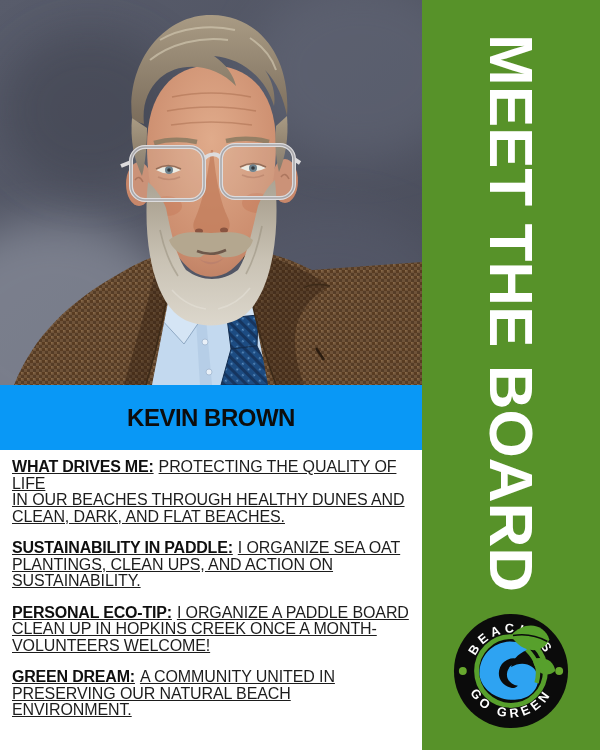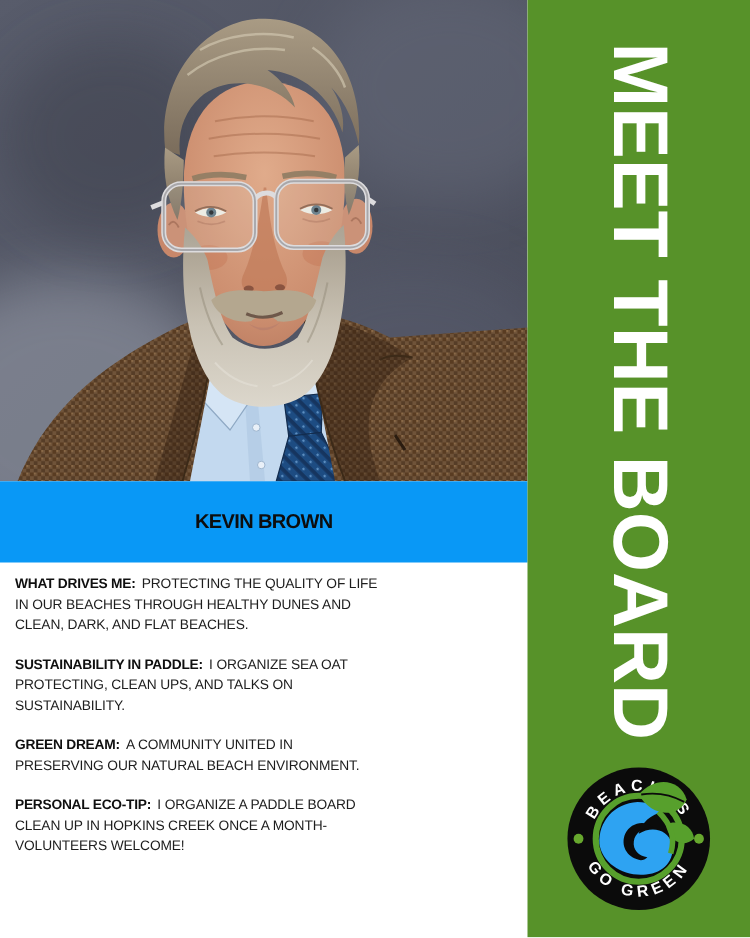--- a/index.html
+++ b/index.html
@@ -4,25 +4,25 @@
 <style>
   html,body{margin:0;padding:0;}
   body{width:600px;height:750px;font-family:"Liberation Sans",sans-serif;background:#ffffff;}
   .poster{position:relative;width:600px;height:750px;background:#ffffff;overflow:hidden;}
 
   .photo{position:absolute;left:0;top:0;width:422px;height:385px;}
   .photo svg{display:block;}
 
   .banner{position:absolute;left:0;top:385px;width:422px;height:65px;background:#0998f6;
           display:flex;flex-direction:column;align-items:center;justify-content:center;
-          color:#0d0d0d;font-weight:800;font-size:16px;line-height:26px;letter-spacing:-0.5px;}
+          color:#0d0d0d;font-weight:800;font-size:24px;line-height:26px;letter-spacing:-0.5px;}
 
   .content{position:absolute;left:0;top:450px;width:422px;height:300px;
            padding:9px 8px 0 12px;box-sizing:border-box;color:#1d1d1d;}
-  .section{margin:0 0 15px 0;font-size:11px;line-height:16.5px;letter-spacing:-0.1px;}
+  .section{margin:0 0 15px 0;font-size:16px;line-height:16.5px;letter-spacing:-0.1px;text-decoration:underline;}
   .section b{font-weight:800;color:#0f0f0f;margin-right:5px;letter-spacing:-0.2px;}
   .section span{white-space:pre-line;}
 
   .sidebar{position:absolute;left:422px;top:0;width:178px;height:750px;background:#579229;}
   .vtitle{position:absolute;top:34px;left:50%;transform:translateX(-50%);
           writing-mode:vertical-rl;color:#ffffff;font-weight:800;font-size:62px;line-height:1;}
   .logo{position:absolute;left:50%;top:612px;transform:translateX(-50%);width:118px;height:118px;}
   .logo svg{display:block;}
 </style>
 </head>
@@ -158,31 +158,31 @@
   </div>
 
   <div class="content">
     <p class="section">
       <b>WHAT DRIVES ME:</b><span>PROTECTING THE QUALITY OF LIFE
 IN OUR BEACHES THROUGH HEALTHY DUNES AND
 CLEAN, DARK, AND FLAT BEACHES.</span>
     </p>
     <p class="section">
       <b>SUSTAINABILITY IN PADDLE:</b><span>I ORGANIZE SEA OAT
-PROTECTING, CLEAN UPS, AND TALKS ON
+PLANTINGS, CLEAN UPS, AND ACTION ON
 SUSTAINABILITY.</span>
-    </p>
-    <p class="section">
-      <b>GREEN DREAM:</b><span>A COMMUNITY UNITED IN
-PRESERVING OUR NATURAL BEACH ENVIRONMENT.</span>
     </p>
     <p class="section">
       <b>PERSONAL ECO-TIP:</b><span>I ORGANIZE A PADDLE BOARD
 CLEAN UP IN HOPKINS CREEK ONCE A MONTH-
 VOLUNTEERS WELCOME!</span>
+    </p>
+    <p class="section">
+      <b>GREEN DREAM:</b><span>A COMMUNITY UNITED IN
+PRESERVING OUR NATURAL BEACH ENVIRONMENT.</span>
     </p>
   </div>
 
   <div class="sidebar">
     <div class="vtitle">MEET THE BOARD</div>
     <div class="logo">
       <svg viewBox="0 0 120 120" width="118" height="118">
         <defs>
           <path id="arcTop" d="M 21 60 A 39 39 0 1 1 99 60" fill="none"></path>
           <path id="arcBot" d="M 13 60 A 47 47 0 0 0 107 60" fill="none"></path>

